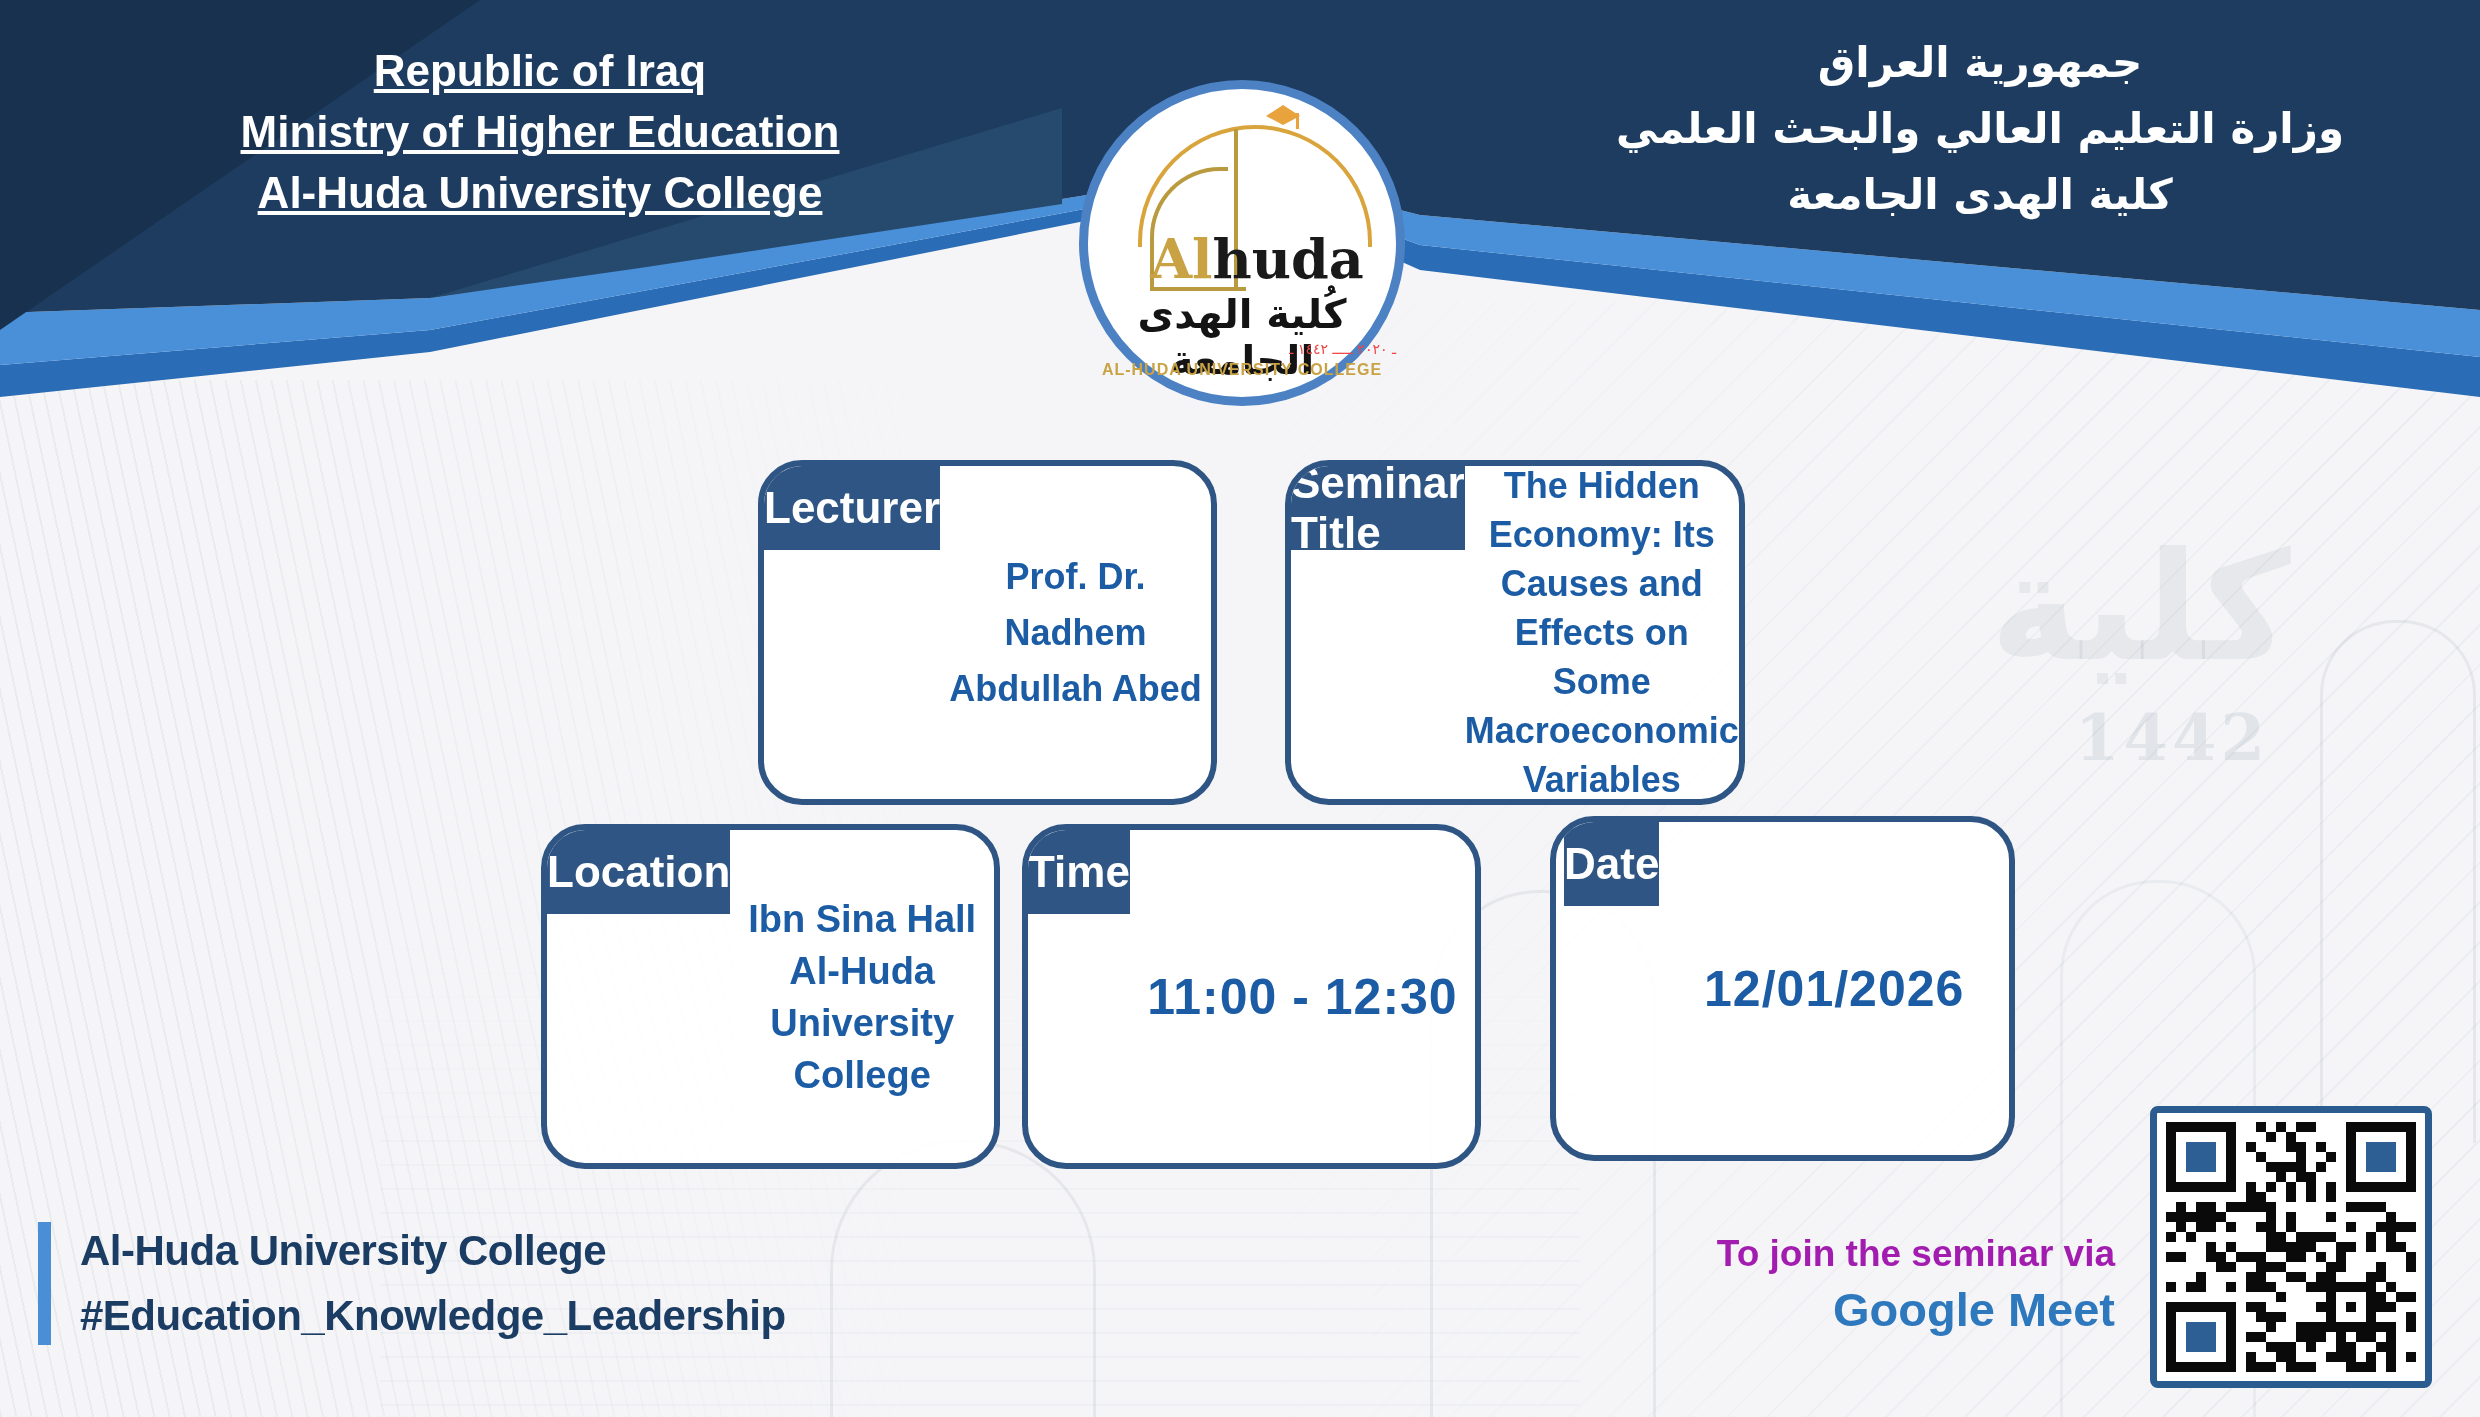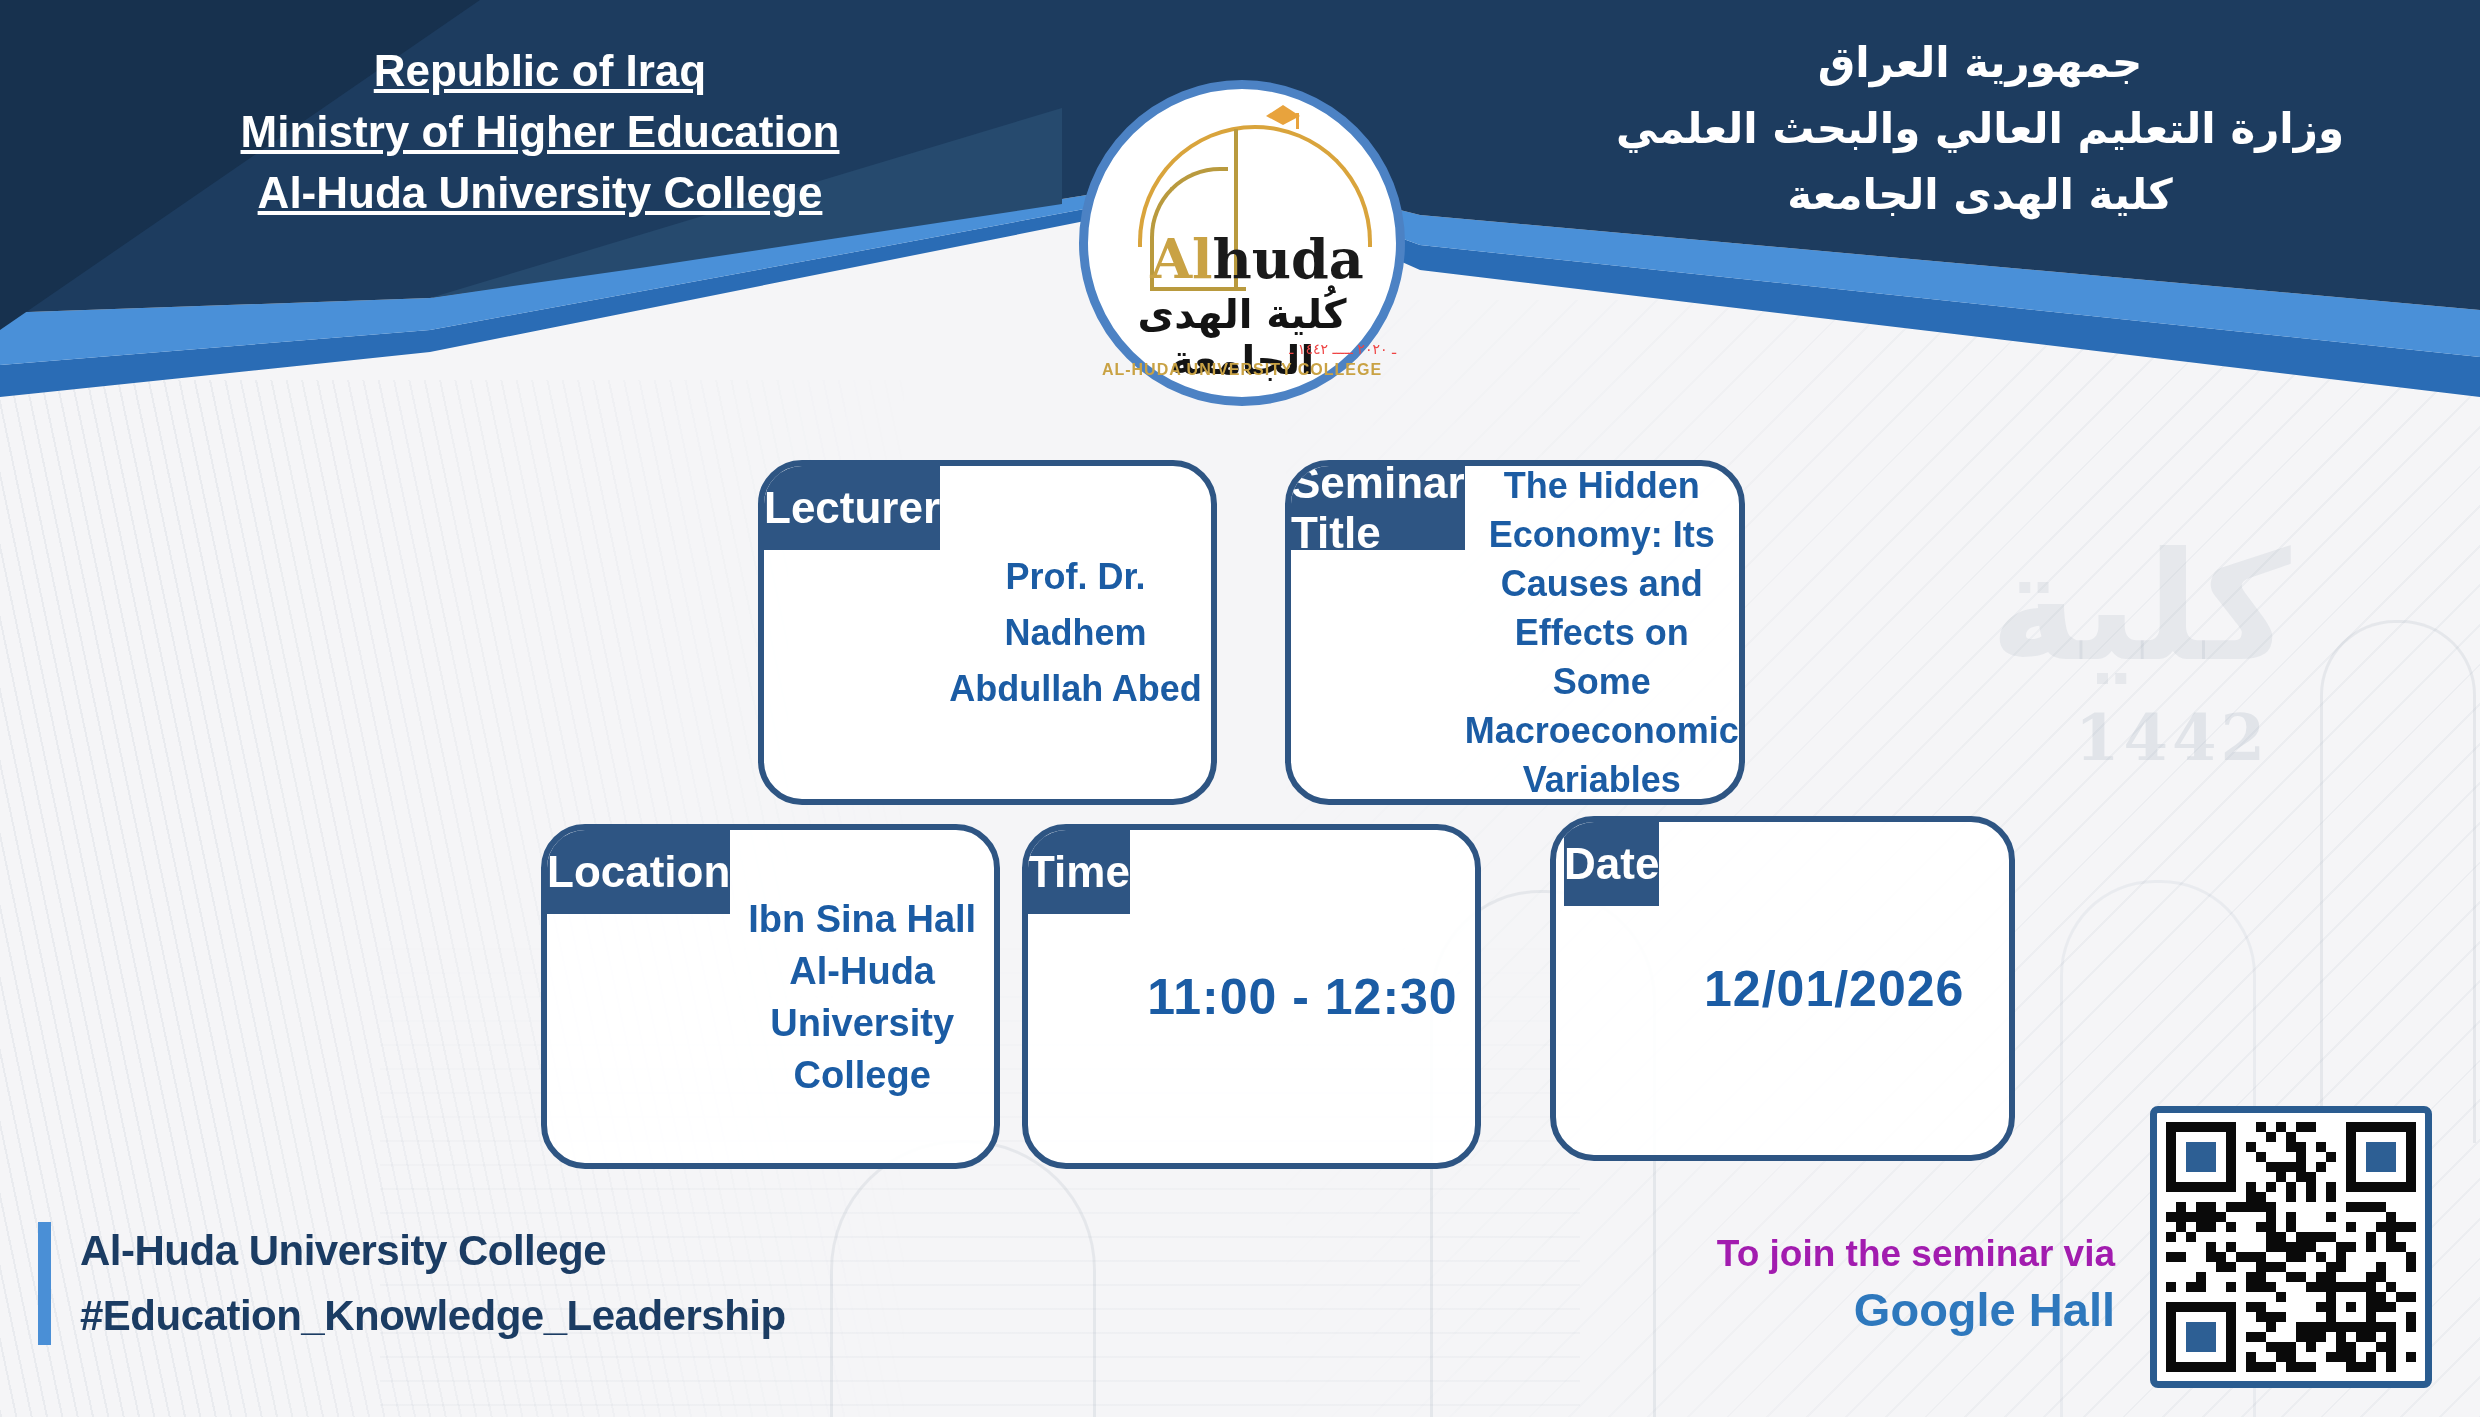--- a/index.html
+++ b/index.html
@@ -185,21 +185,21 @@
     <div class="card-body">12/01/2026</div>
   </div>
 
   <div class="accent-bar"></div>
   <div class="foot-left">
     <div>Al-Huda University College</div>
     <div>#Education_Knowledge_Leadership</div>
   </div>
   <div class="foot-right">
     <div class="join-line">To join the seminar via</div>
-    <div class="platform-line">Google Hall</div>
+    <div class="platform-line">Google Meet</div>
   </div>
 
   <div class="qr-box">
     <svg id="qr-svg" viewBox="0 0 25 25" shape-rendering="crispEdges">
         <rect x="9" y="0" width="1" height="1" fill="#0a0a0a"></rect>
         <rect x="11" y="0" width="1" height="1" fill="#0a0a0a"></rect>
         <rect x="13" y="0" width="1" height="1" fill="#0a0a0a"></rect>
         <rect x="14" y="0" width="1" height="1" fill="#0a0a0a"></rect>
         <rect x="10" y="1" width="1" height="1" fill="#0a0a0a"></rect>
         <rect x="12" y="1" width="1" height="1" fill="#0a0a0a"></rect>

